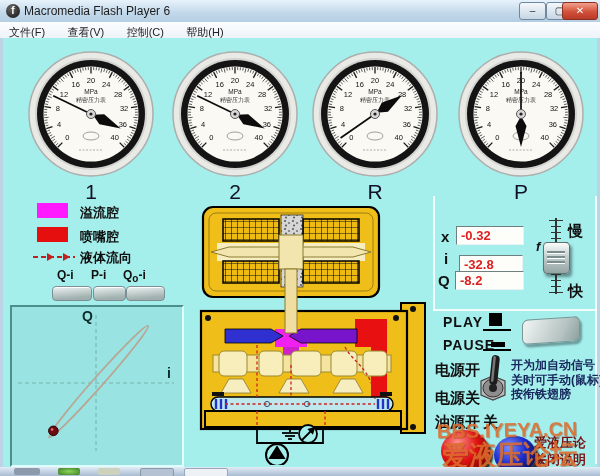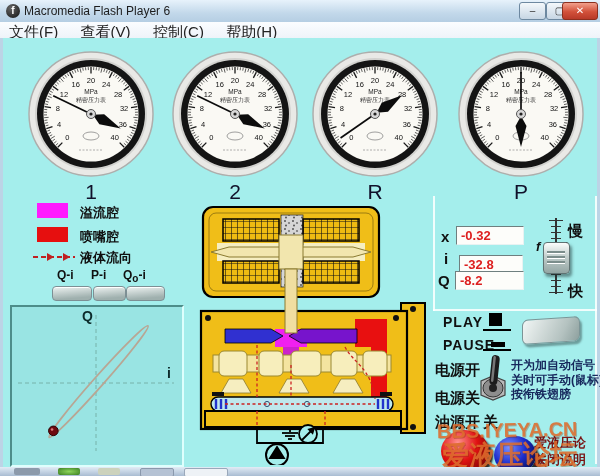--- a/index.html
+++ b/index.html
@@ -5,21 +5,21 @@
   html,body{margin:0;padding:0;}
   body{width:600px;height:476px;position:relative;font-family:"Liberation Sans",sans-serif;overflow:hidden;background:#a4eeec;}
   .abs{position:absolute;}
   
   .titlebar{left:0;top:0;width:600px;height:22px;background:linear-gradient(#e7f2fb,#c2d8ea 60%,#b5cee3);border-bottom:1px solid #8fb0cc;}
   .title-text{left:24px;top:4px;font-size:12px;color:#1c1c1c;}
   .app-icon{left:6px;top:4px;width:14px;height:14px;border-radius:50%;background:radial-gradient(circle at 35% 30%,#666,#111);color:#fff;font-size:10px;font-weight:bold;text-align:center;line-height:14px;}
   .winbtn{top:2px;width:25px;height:16px;border:1px solid #6d88a0;border-radius:3px;background:linear-gradient(#f4f8fb,#c7d6e4);color:#333;font-size:10px;text-align:center;line-height:15px;}
   .winbtn.close{background:linear-gradient(#f2a08c,#d2513a 55%,#b83a28);color:#fff;border-color:#8c2f1e;width:34px;}
   .menubar{left:0;top:22px;width:600px;height:16px;background:linear-gradient(#fbfdff,#eef3f9);border-bottom:1px solid #c4d2de;}
-  .menu-item{display:inline-block;font-size:15px;color:#222;padding:1px 9px 0 9px;text-align:center;}
+  .menu-item{display:inline-block;font-size:11px;color:#222;padding:1px 9px 0 9px;text-align:center;}
   .stage{left:3px;top:38px;width:594px;height:429px;background:#a4eeec;}
   .winborder-l{left:0;top:38px;width:3px;height:429px;background:#bcd4e6;}
   .winborder-r{left:597px;top:38px;width:3px;height:429px;background:#bcd4e6;}
   
   .gauge{width:128px;height:128px;}
   .gauge-label{width:128px;top:130px;left:0;text-align:center;font-size:21px;color:#10102a;}
   
   .legend-swatch{width:31px;height:15px;}
   .legend-text{font-size:13px;font-weight:bold;color:#101010;}
   .curve-label{font-size:12px;font-weight:bold;color:#101010;}

